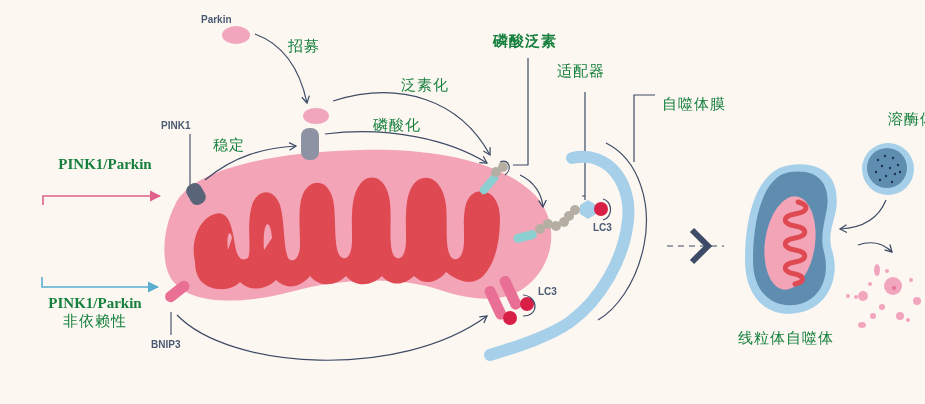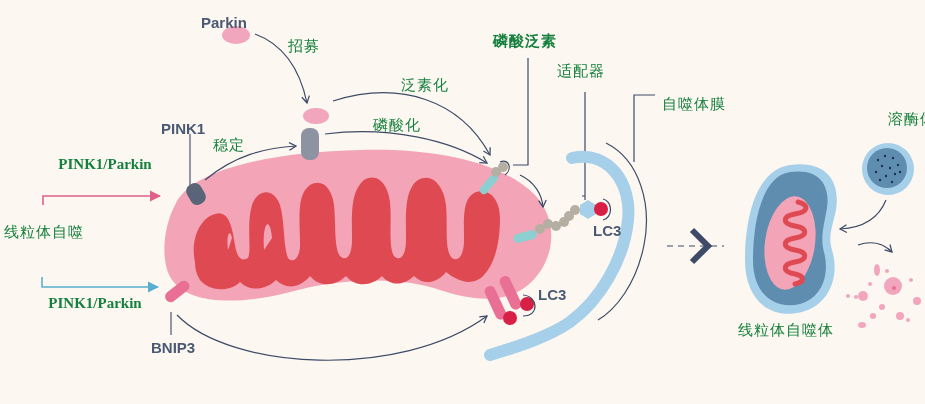--- a/index.html
+++ b/index.html
@@ -1,21 +1,21 @@
 <!DOCTYPE html>
 <html><head>
 <meta charset="utf-8">
 <style>
   html, body { margin:0; padding:0; }
   body { width:925px; height:404px; background:#fdf7f1; overflow:hidden; position:relative; font-family:"DejaVu Serif", serif; }
   #stage { position:absolute; left:0; top:0; width:925px; height:404px; }
   .lbl { position:absolute; white-space:nowrap; color:#15803d; }
   .cn { font-family:"DejaVu Serif", serif; font-size:15px; letter-spacing:1px; }
   .en-bold { font-family:"Liberation Serif", serif; font-weight:bold; font-size:15px; }
-  .small { font-family:"Liberation Sans", sans-serif; font-weight:bold; font-size:15px; color:#4a5a74; }
+  .small { font-family:"Liberation Sans", sans-serif; font-weight:bold; font-size:10px; color:#4a5a74; }
   .center { text-align:center; }
 </style>
 </head>
 <body>
 
 <div id="stage">
 <svg width="925" height="404" viewBox="0 0 925 404" xmlns="http://www.w3.org/2000/svg">
   <defs>
     <marker id="arr" viewBox="0 0 10 10" refX="8" refY="5" markerWidth="8" markerHeight="8" orient="auto-start-reverse">
       <path d="M1,1 L8,5 L1,9" fill="none" stroke="#3d4b66" stroke-width="1.3"></path>
@@ -132,27 +132,27 @@
   <div class="lbl small" style="left:201px;top:14px;">Parkin</div>
   <div class="lbl cn" style="left:288px;top:37px;">招募</div>
   <div class="lbl small" style="left:161px;top:120px;">PINK1</div>
   <div class="lbl cn" style="left:213px;top:136px;">稳定</div>
   <div class="lbl cn" style="left:401px;top:76px;">泛素化</div>
   <div class="lbl cn" style="left:373px;top:116px;">磷酸化</div>
   <div class="lbl cn" style="left:493px;top:32px;font-weight:bold;">磷酸泛素</div>
   <div class="lbl cn" style="left:557px;top:62px;">适配器</div>
   <div class="lbl cn" style="left:662px;top:95px;">自噬体膜</div>
   <div class="lbl cn" style="left:847px;top:110px;margin-left:41px;">溶酶体</div>
-  <div class="lbl cn" style="left:738px;top:321px;">线粒体自噬体</div>
+  <div class="lbl cn" style="left:738px;top:329px;">线粒体自噬体</div>
   <div class="lbl small" style="left:593px;top:222px;">LC3</div>
   <div class="lbl small" style="left:538px;top:286px;">LC3</div>
   <div class="lbl small" style="left:151px;top:339px;">BNIP3</div>
 
   <div class="lbl center" style="left:50px;top:156px;width:110px;">
     <div class="en-bold">PINK1/Parkin</div>
   </div>
   <div class="lbl" style="left:4px;top:223px;">
-    <div class="cn">线粒体自噬</div>
   </div>
   <div class="lbl center" style="left:40px;top:295px;width:110px;">
     <div class="en-bold">PINK1/Parkin</div>
+    <div class="cn">非依赖性</div>
   </div>
 </div>
 
 </body></html>

